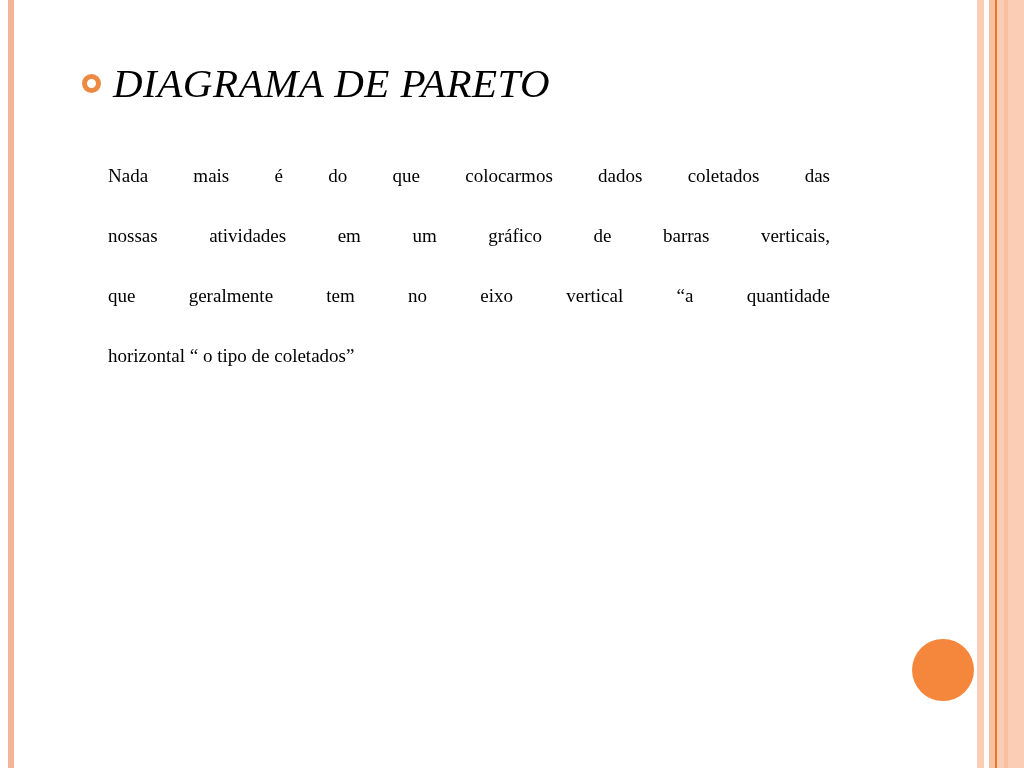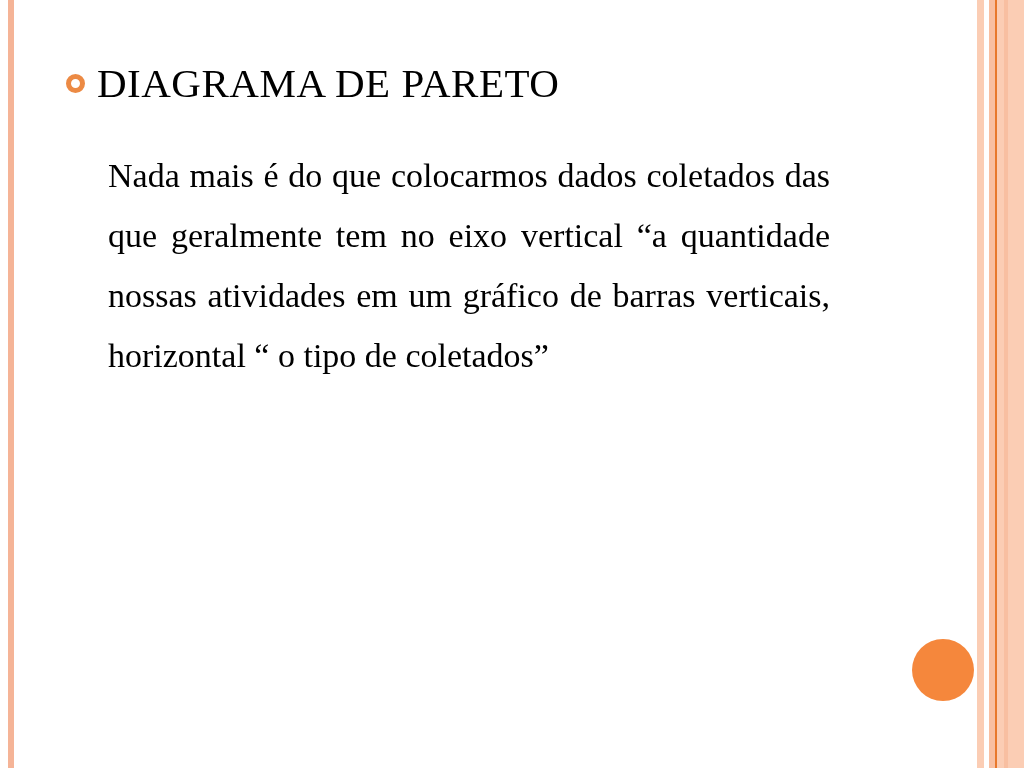--- a/index.html
+++ b/index.html
@@ -41,24 +41,25 @@
   .r-stripe { position: absolute; top: 0; height: 768px; }
   .r1 { left: 977px; width: 7px;  background: var(--band-salmon-light); }
   .r2 { left: 989px; width: 6px;  background: var(--band-salmon-medium); }
   .r3 { left: 995px; width: 2px;  background: var(--band-accent-line); }
   .r4 { left: 997px; width: 7px;  background: var(--band-salmon-light); }
   .r5 { left: 1004px; width: 4px; background: var(--band-salmon-medium); }
   .r6 { left: 1008px; width: 16px; background: var(--band-salmon-light); }
   
   .heading-row {
     position: absolute;
-    left: 66px;
+    left: 82px;
     top: 62px;
     display: flex;
     align-items: center;
+    font-style: italic;
   }
   .bullet-ring {
     display: inline-block;
     width: 9px;
     height: 9px;
     border: 5px solid var(--bullet-orange);
     border-radius: 50%;
     margin-right: 12px;
     flex: 0 0 auto;
   }
@@ -69,21 +70,21 @@
     white-space: nowrap;
   }
   
   .body-block {
     position: absolute;
     left: 108px;
     top: 146px;
     width: 722px;
   }
   .body-line {
-    font-size: 34px;
+    font-size: 19px;
     line-height: 60px;
     text-align: justify;
     text-align-last: justify;
     white-space: normal;
   }
   .body-line.last {
     text-align-last: left;
   }
   
   .corner-circle {
@@ -110,20 +111,20 @@
   <div class="r-stripe r5"></div>
   <div class="r-stripe r6"></div>
 
   <div class="heading-row">
     <span class="bullet-ring"></span>
     <span class="slide-title">DIAGRAMA DE PARETO</span>
   </div>
 
   <div class="body-block">
     <div class="body-line">Nada mais é do que colocarmos dados coletados das</div>
+    <div class="body-line">nossas atividades em um gráfico de barras verticais,</div>
     <div class="body-line">que geralmente tem no eixo vertical “a quantidade</div>
-    <div class="body-line">nossas atividades em um gráfico de barras verticais,</div>
     <div class="body-line last">horizontal “ o tipo de coletados”</div>
   </div>
 
   <div class="corner-circle"></div>
 
 </div>
 
 </body></html>

